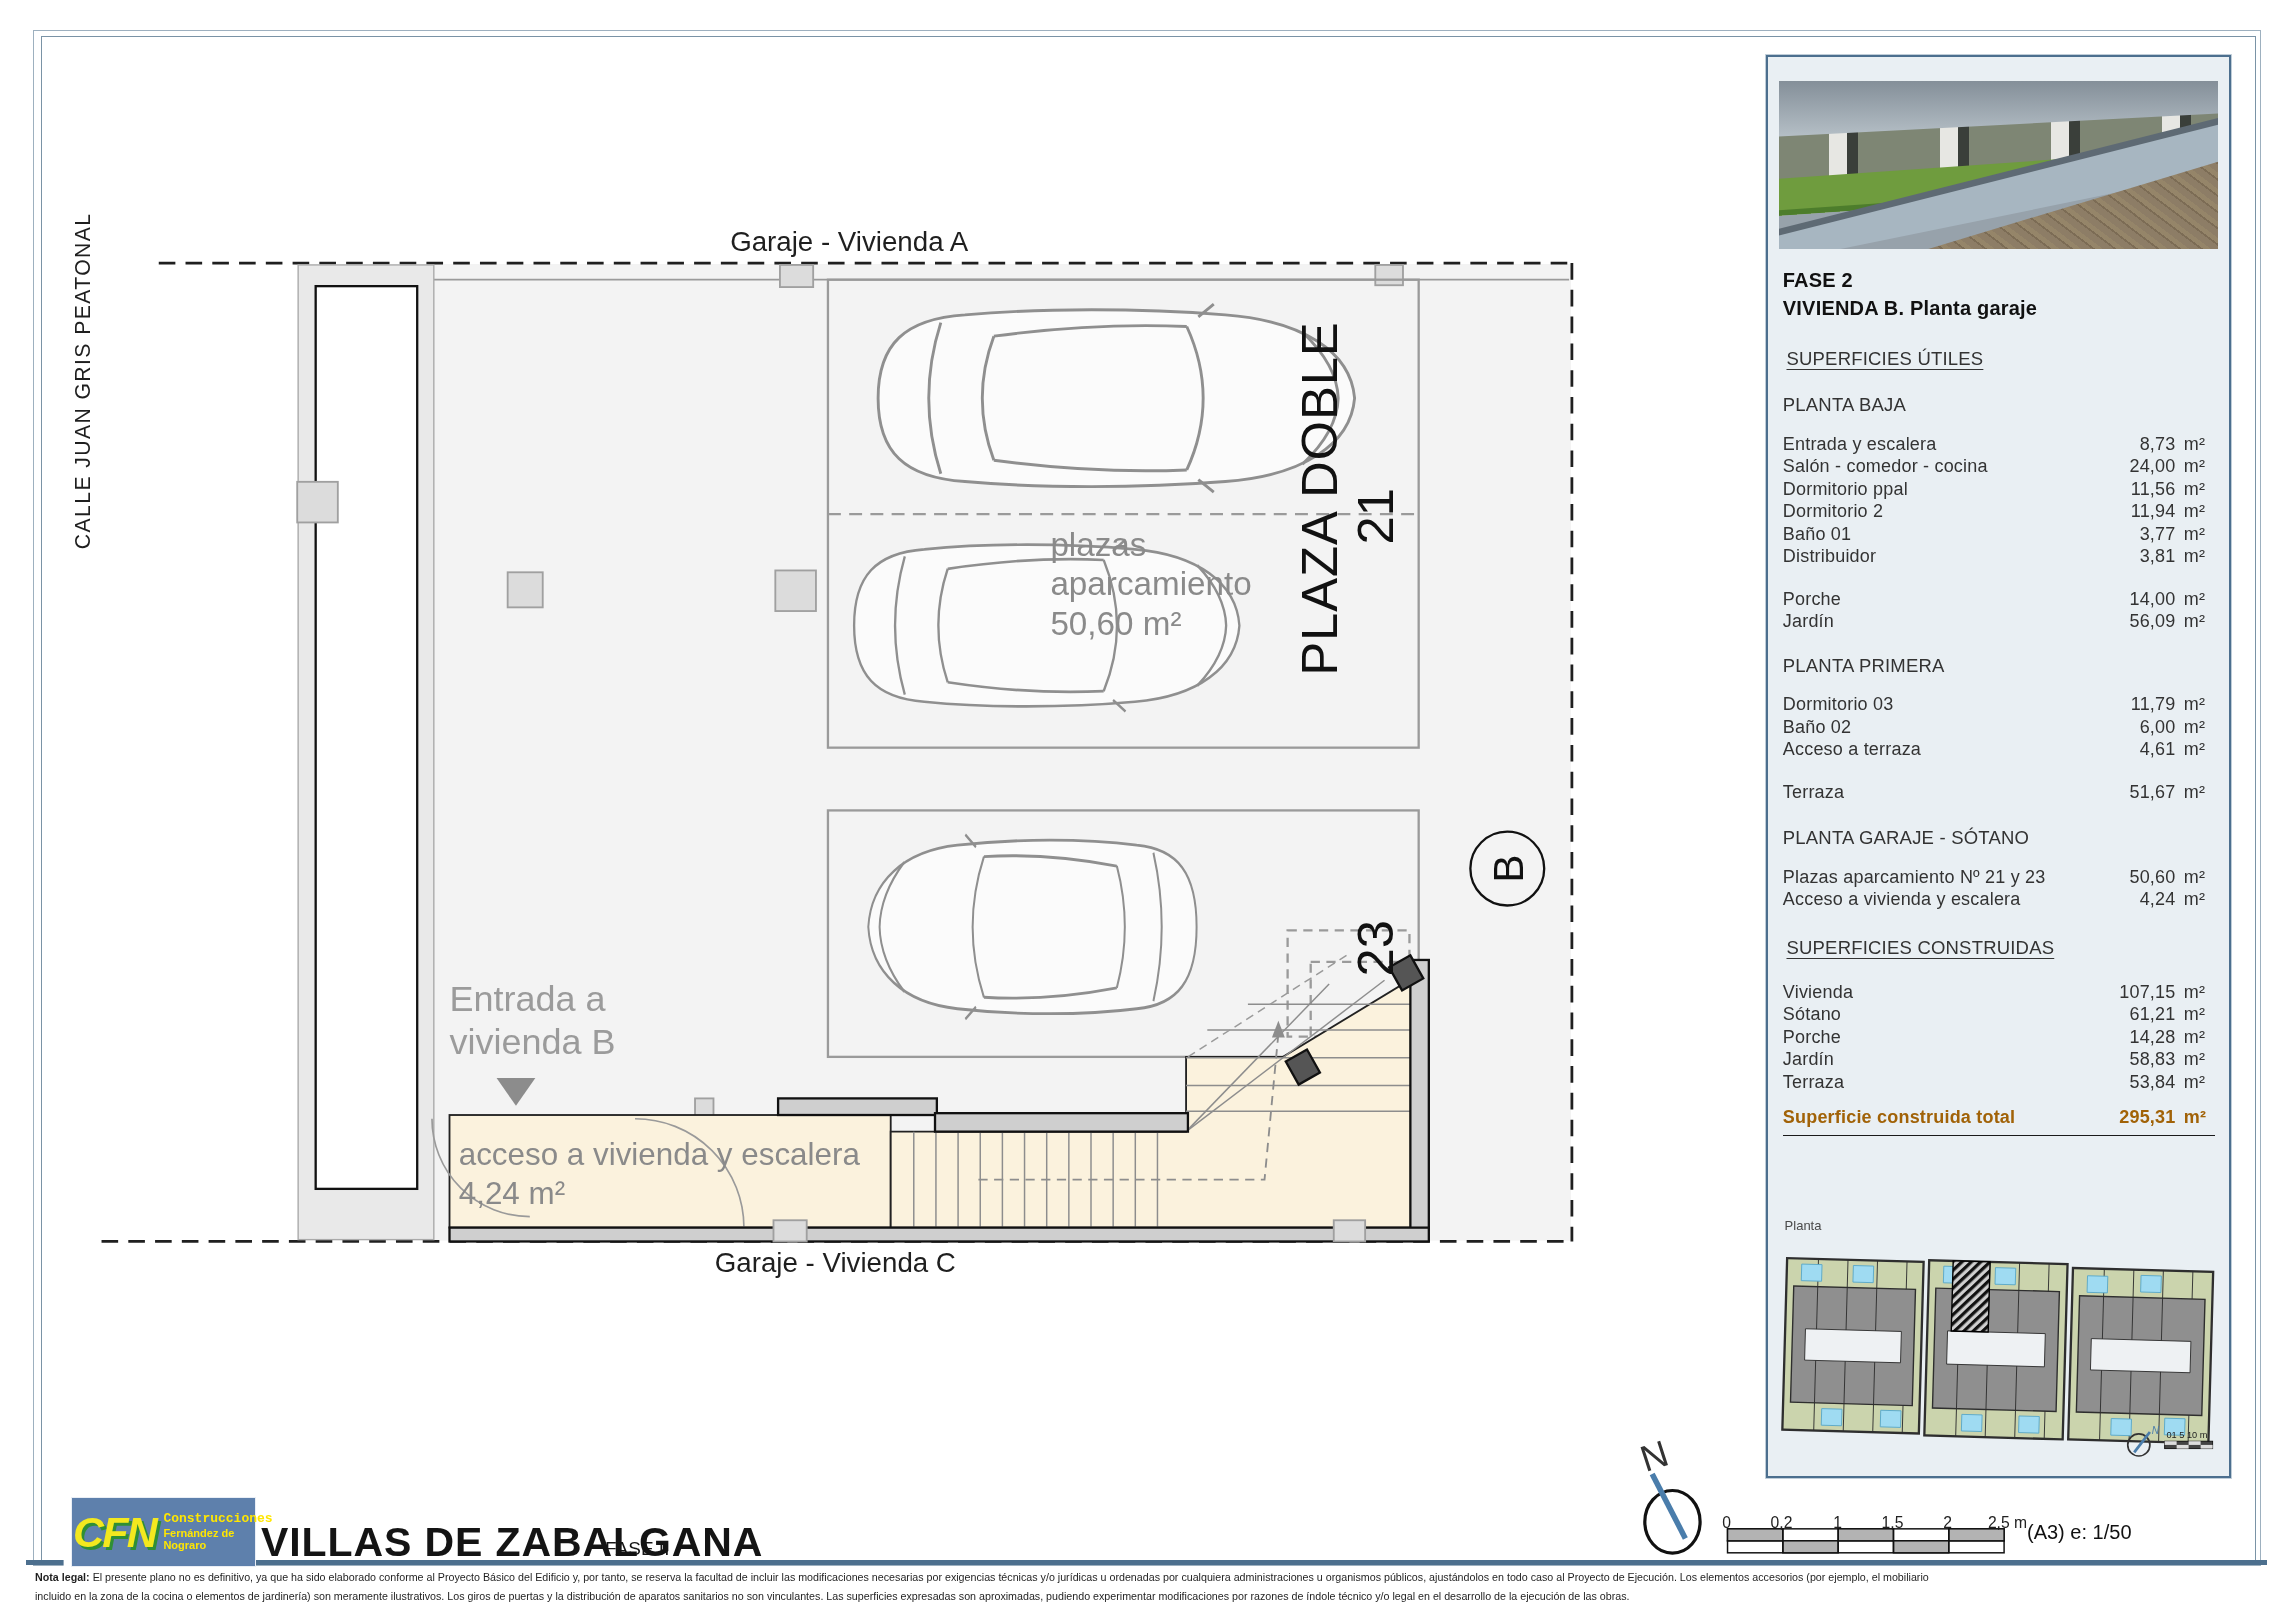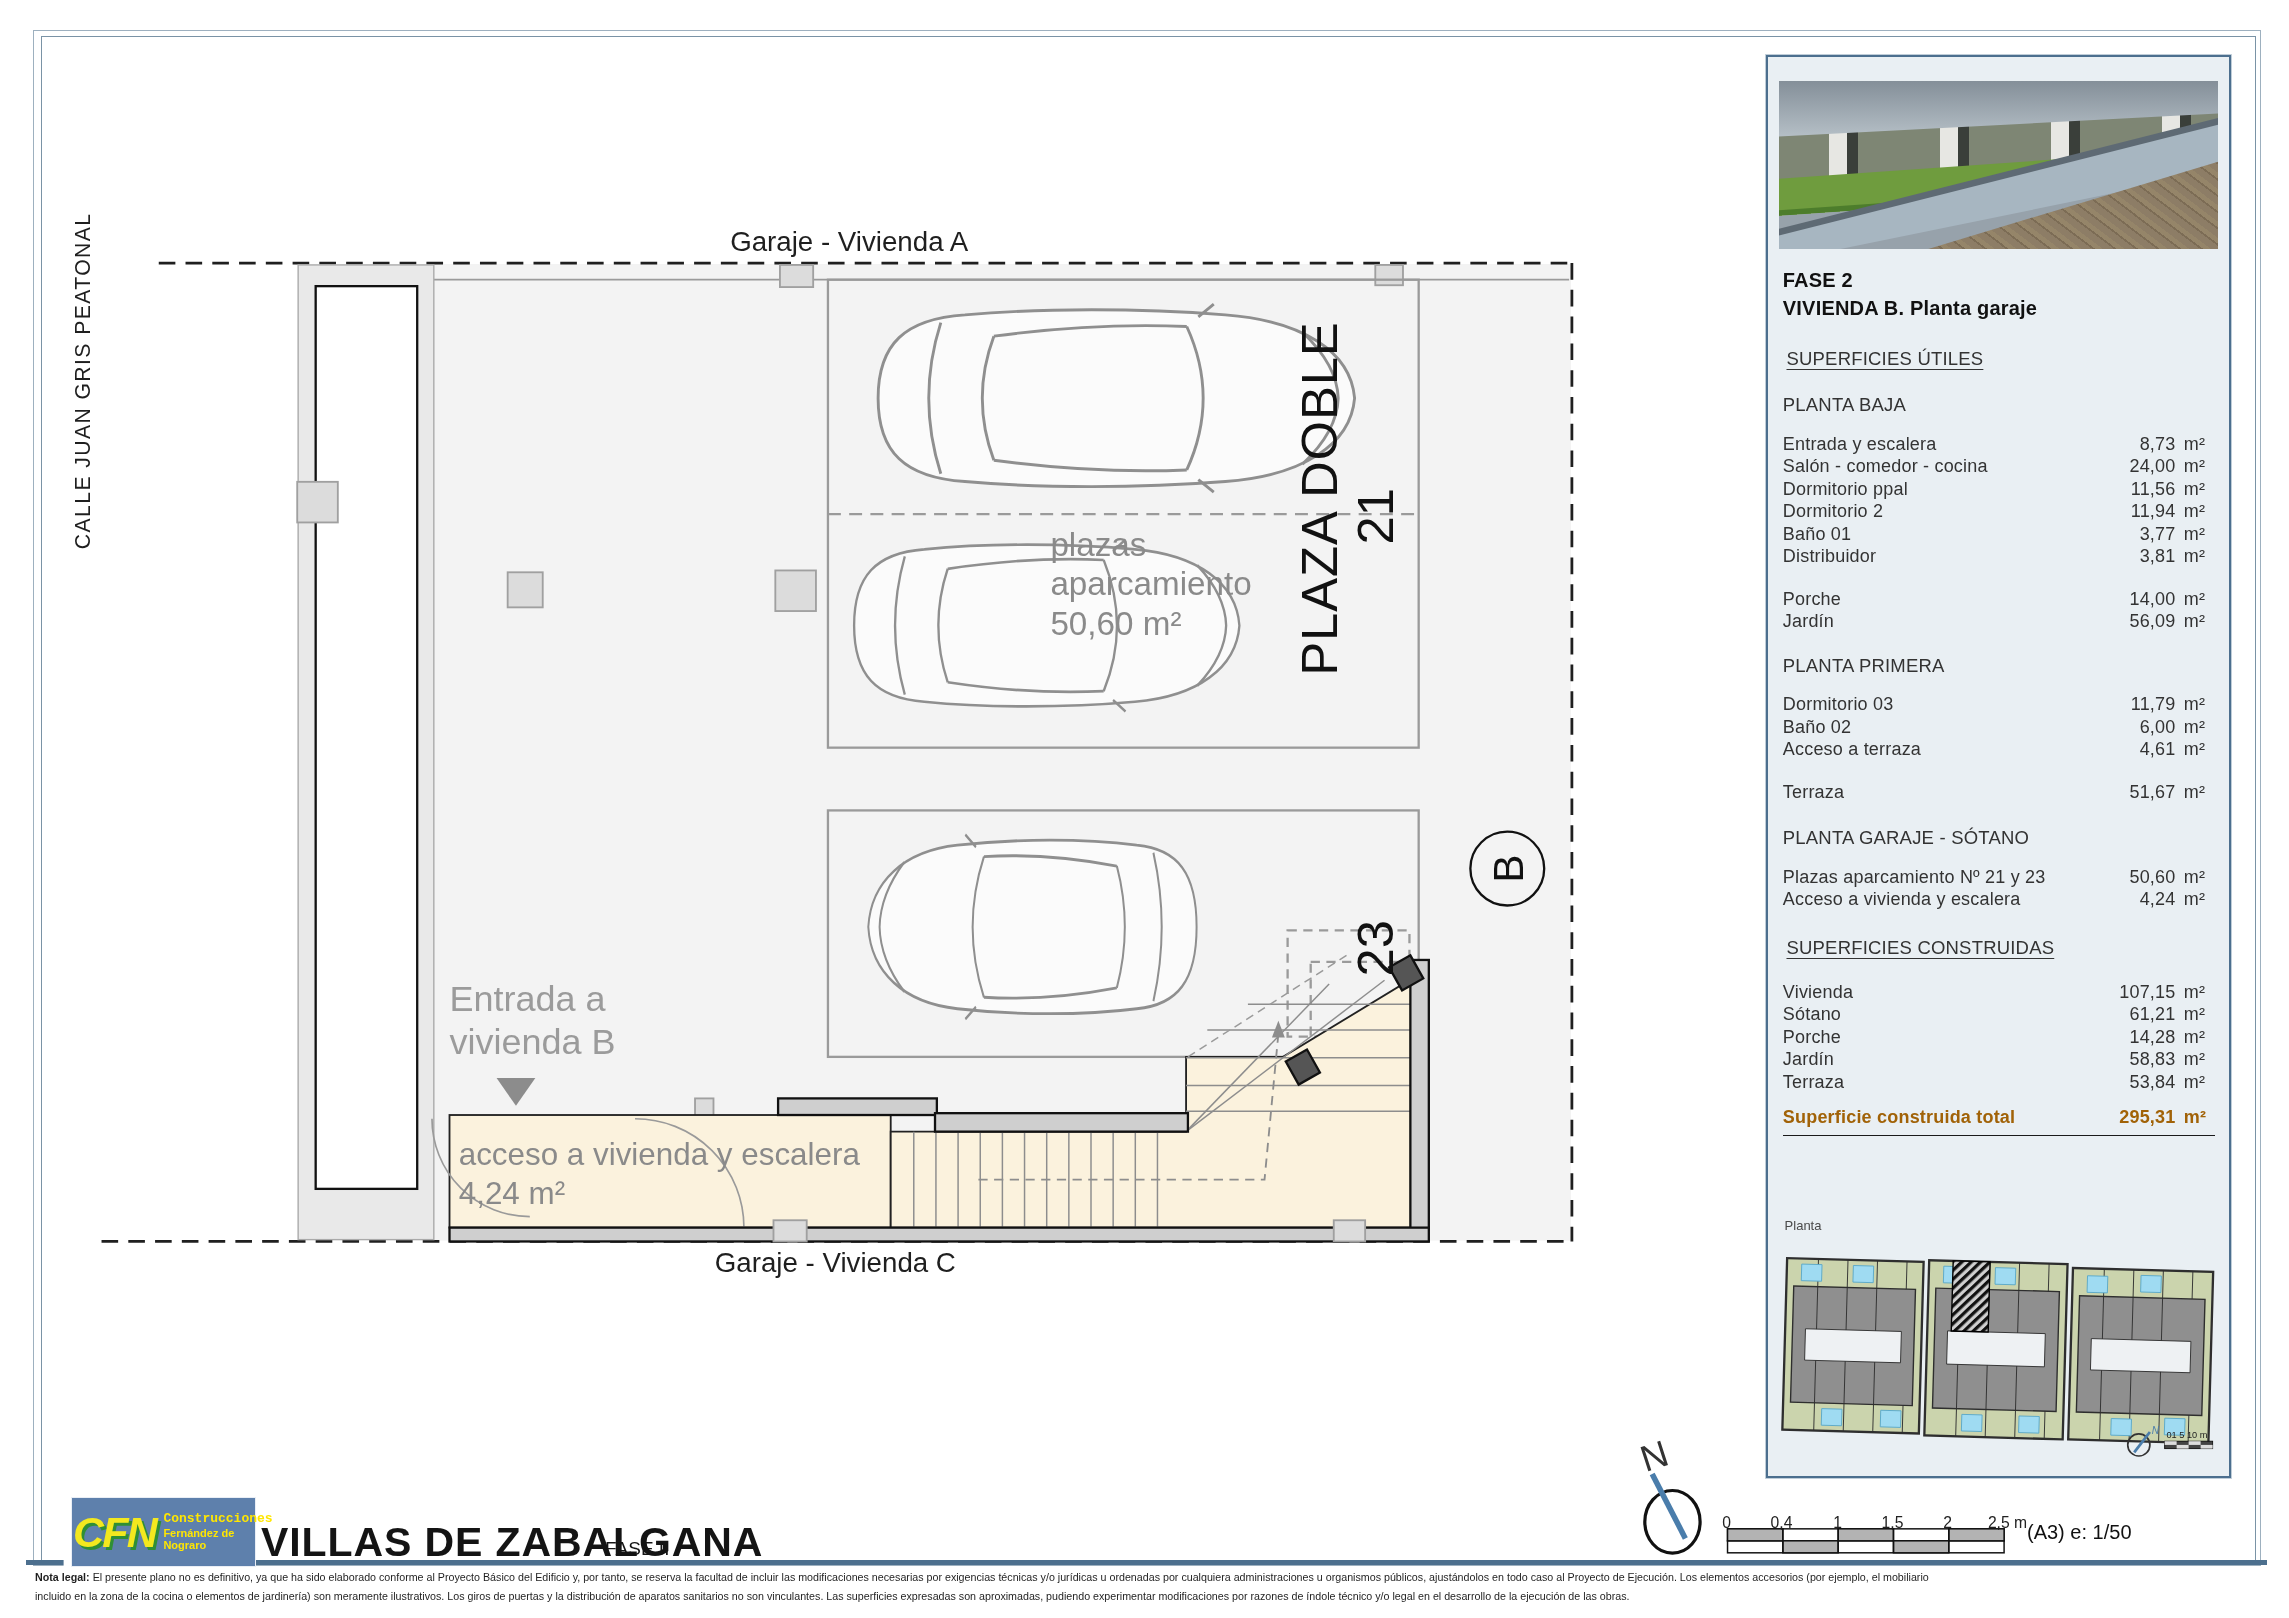--- a/index.html
+++ b/index.html
@@ -448,21 +448,21 @@
       <rect x="71" y="15" width="60" height="13" fill="#b3b3b3"></rect>
       <rect x="191" y="15" width="60" height="13" fill="#b3b3b3"></rect>
       <line x1="71" y1="2" x2="71" y2="28"></line>
         <line x1="131" y1="2" x2="131" y2="28"></line>
       <line x1="191" y1="2" x2="191" y2="28"></line>
         <line x1="251" y1="2" x2="251" y2="28"></line>
     </g>
   </svg>
   <div>
     <span class="sb-label" style="left:1727px;">0</span>
-    <span class="sb-label" style="left:1782px;">0,4</span>
+    <span class="sb-label" style="left:1782px;">0,2</span>
     <span class="sb-label" style="left:1838px;">1</span>
     <span class="sb-label" style="left:1893px;">1,5</span>
     <span class="sb-label" style="left:1948px;">2</span>
     <span class="sb-label" style="left:2008px;">2,5 m</span>
   </div>
 
   <div class="abs scale-note">(A3) e: 1/50</div>
 
   <div class="abs legal">
     <div><b>Nota legal:</b>

